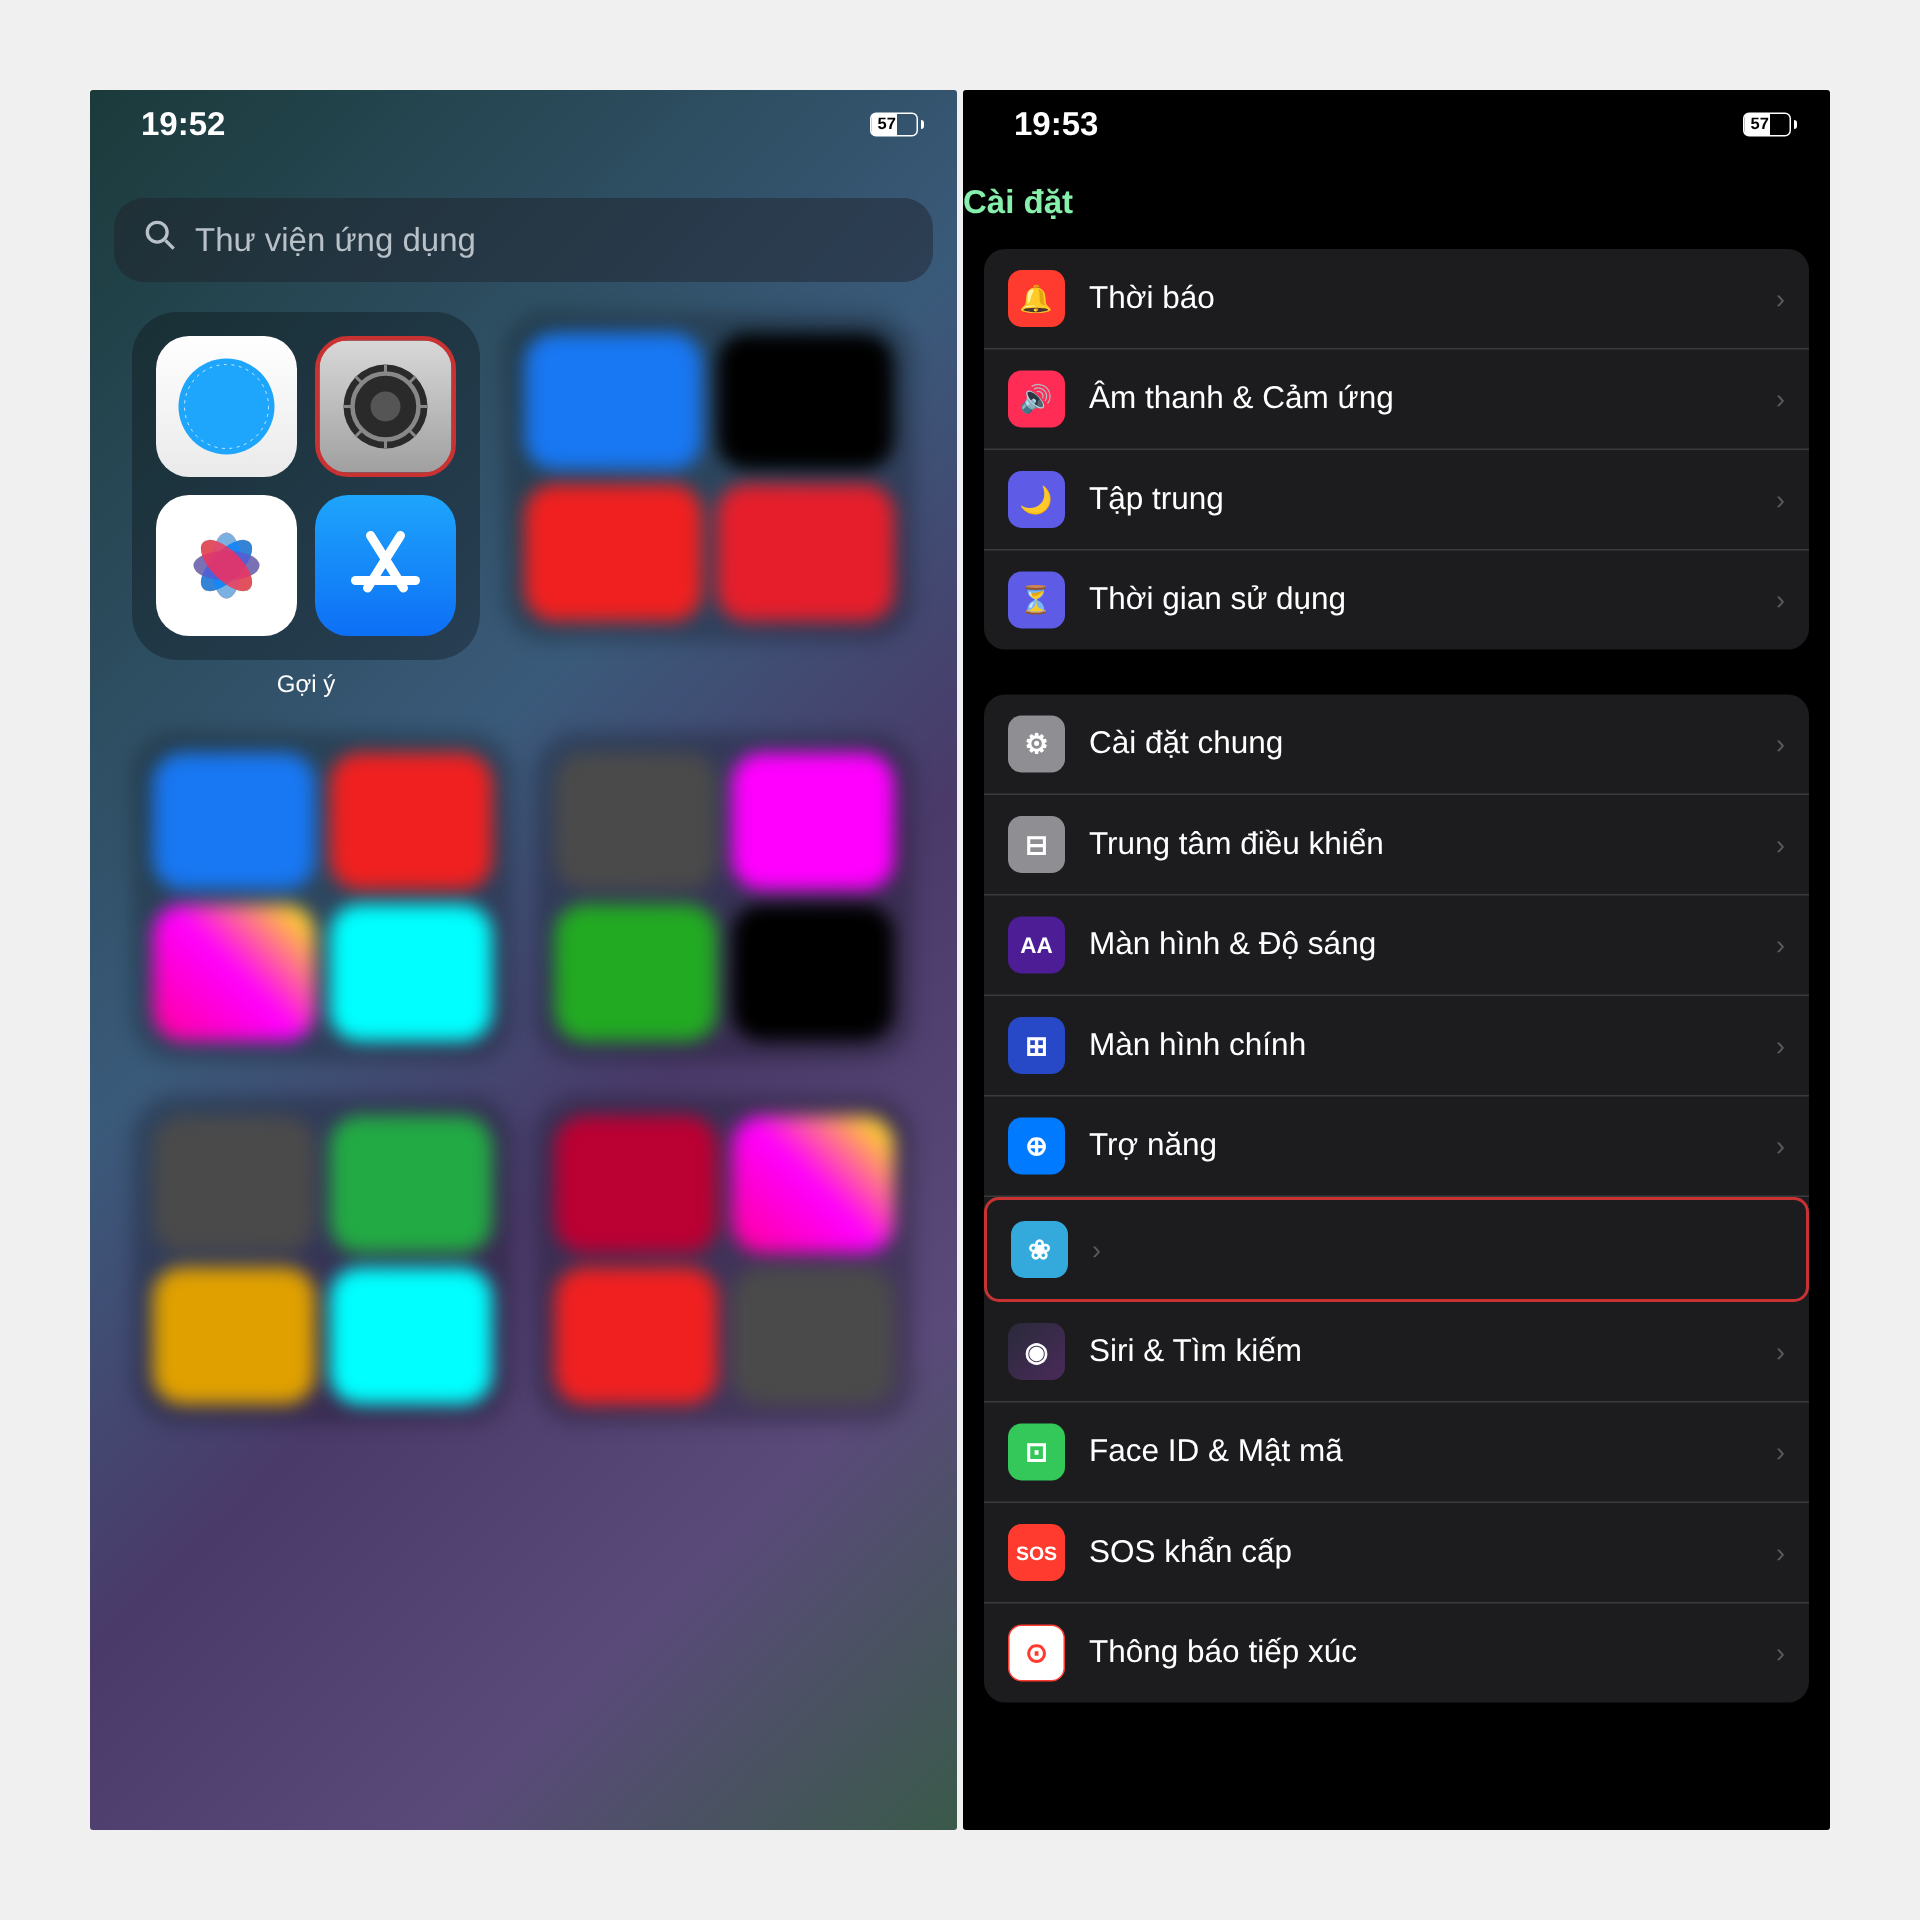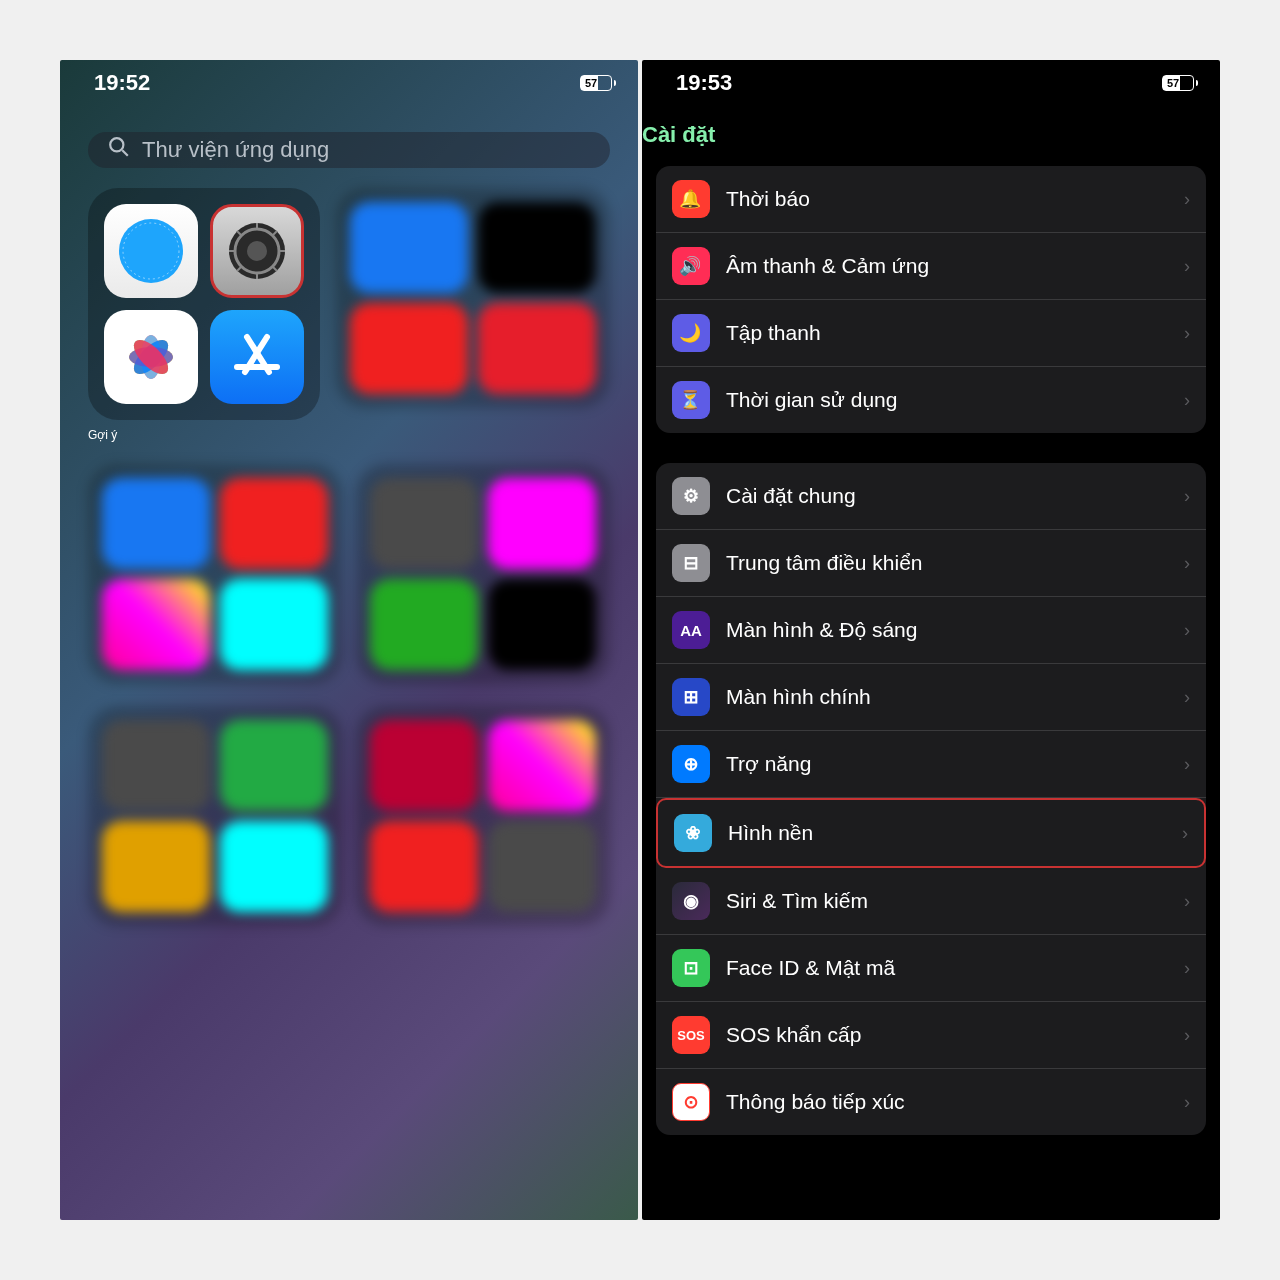--- a/index.html
+++ b/index.html
@@ -10,29 +10,29 @@
 
 
 .status-bar { display: flex; justify-content: space-between; align-items: center; padding: 10px 22px 6px 34px; color: #fff; font-size: 22px; font-weight: 600; }
 .status-right { display: flex; align-items: center; gap: 6px; }
 .battery { display: flex; align-items: center; gap: 2px; }
 .battery-body { width: 32px; height: 16px; border: 1.5px solid #fff; border-radius: 4px; display: flex; align-items: center; justify-content: center; font-size: 11px; font-weight: 700; color: #000; background: linear-gradient(to right, #fff 57%, transparent 57%); position: relative; }
 .battery-body span { position: absolute; left: 4px; }
 .battery-tip { width: 2px; height: 6px; background: #fff; border-radius: 0 2px 2px 0; }
 
 
-.search-bar { margin: 30px 28px 20px; background: rgba(30,30,40,0.45); border-radius: 20px; padding: 4px 20px; display: flex; align-items: center; gap: 12px; color: #b8c0c8; font-size: 22px; }
+.search-bar { margin: 30px 16px 20px; background: rgba(30,30,40,0.45); border-radius: 20px; padding: 14px 20px; display: flex; align-items: center; gap: 12px; color: #b8c0c8; font-size: 22px; }
 .app-folder { margin: 16px 28px; background: rgba(0,0,0,0.28); border-radius: 30px; padding: 16px; }
 .app-grid { display: grid; grid-template-columns: 1fr 1fr; gap: 12px; }
 .app-icon { width: 94px; height: 94px; border-radius: 22px; display: flex; align-items: center; justify-content: center; }
 .app-icon.safari { background: linear-gradient(#fff, #eaeaea); }
 .app-icon.settings { background: linear-gradient(#d8d8d8, #a0a0a0); border: 3px solid #c83232; border-radius: 22px; }
 .app-icon.photos { background: #fff; }
 .app-icon.appstore { background: linear-gradient(#1ea5fc, #0d6ff5); }
-.folder-label { color: #fff; font-size: 12px; margin-top: 8px; }
+.folder-label { text-align: center; color: #fff; font-size: 16px; margin-top: 8px; }
 .blurred-row { display: flex; gap: 14px; margin: 22px 28px; }
 .blur-folder { flex: 1; height: 220px; background: rgba(0,0,0,0.22); border-radius: 30px; filter: blur(6px); display: grid; grid-template-columns: 1fr 1fr; gap: 10px; padding: 14px; }
 .blur-icon { border-radius: 20px; }
 .bi1 { background:#1877f2;} .bi2 { background:#000;} .bi3 { background:#f02020;} .bi4 {background:#e61e2b;}
 .bi5 { background:linear-gradient(45deg,#f09,#f0f,#ff0);} .bi6 {background:#0ff;} .bi7{background:#f0f;} .bi8{background:#2a2;}
 .bi9{background:#4a4a4a;} .bi10{background:#2a4;} .bi11{background:#e0a000;} .bi12{background:#b03;}
 
 
 .settings-title { text-align: left; color: #86efac; font-size: 22px; font-weight: 600; margin: 20px 0 18px; }
 .settings-group { margin: 0 14px 30px; background: #1c1c1e; border-radius: 14px; overflow: hidden; }
@@ -209,21 +209,21 @@
         <div class="row-label">Thời báo</div>
         <div class="chevron">›</div>
       </div>
       <div class="settings-row">
         <div class="row-icon ic-sound">🔊</div>
         <div class="row-label">Âm thanh &amp; Cảm ứng</div>
         <div class="chevron">›</div>
       </div>
       <div class="settings-row">
         <div class="row-icon ic-focus">🌙</div>
-        <div class="row-label">Tập thanh</div>
+        <div class="row-label">Tập trung</div>
         <div class="chevron">›</div>
       </div>
       <div class="settings-row">
         <div class="row-icon ic-time">⏳</div>
         <div class="row-label">Thời gian sử dụng</div>
         <div class="chevron">›</div>
       </div>
     </div>
   <div class="settings-group" id="group2">
       <div class="settings-row">
@@ -246,21 +246,20 @@
         <div class="row-label">Màn hình chính</div>
         <div class="chevron">›</div>
       </div>
       <div class="settings-row">
         <div class="row-icon ic-access">⊕</div>
         <div class="row-label">Trợ năng</div>
         <div class="chevron">›</div>
       </div>
       <div class="settings-row highlight">
         <div class="row-icon ic-wallpaper">❀</div>
-        <div class="row-label">Hình nền</div>
         <div class="chevron">›</div>
       </div>
       <div class="settings-row">
         <div class="row-icon ic-siri">◉</div>
         <div class="row-label">Siri &amp; Tìm kiếm</div>
         <div class="chevron">›</div>
       </div>
       <div class="settings-row">
         <div class="row-icon ic-faceid">⊡</div>
         <div class="row-label">Face ID &amp; Mật mã</div>

